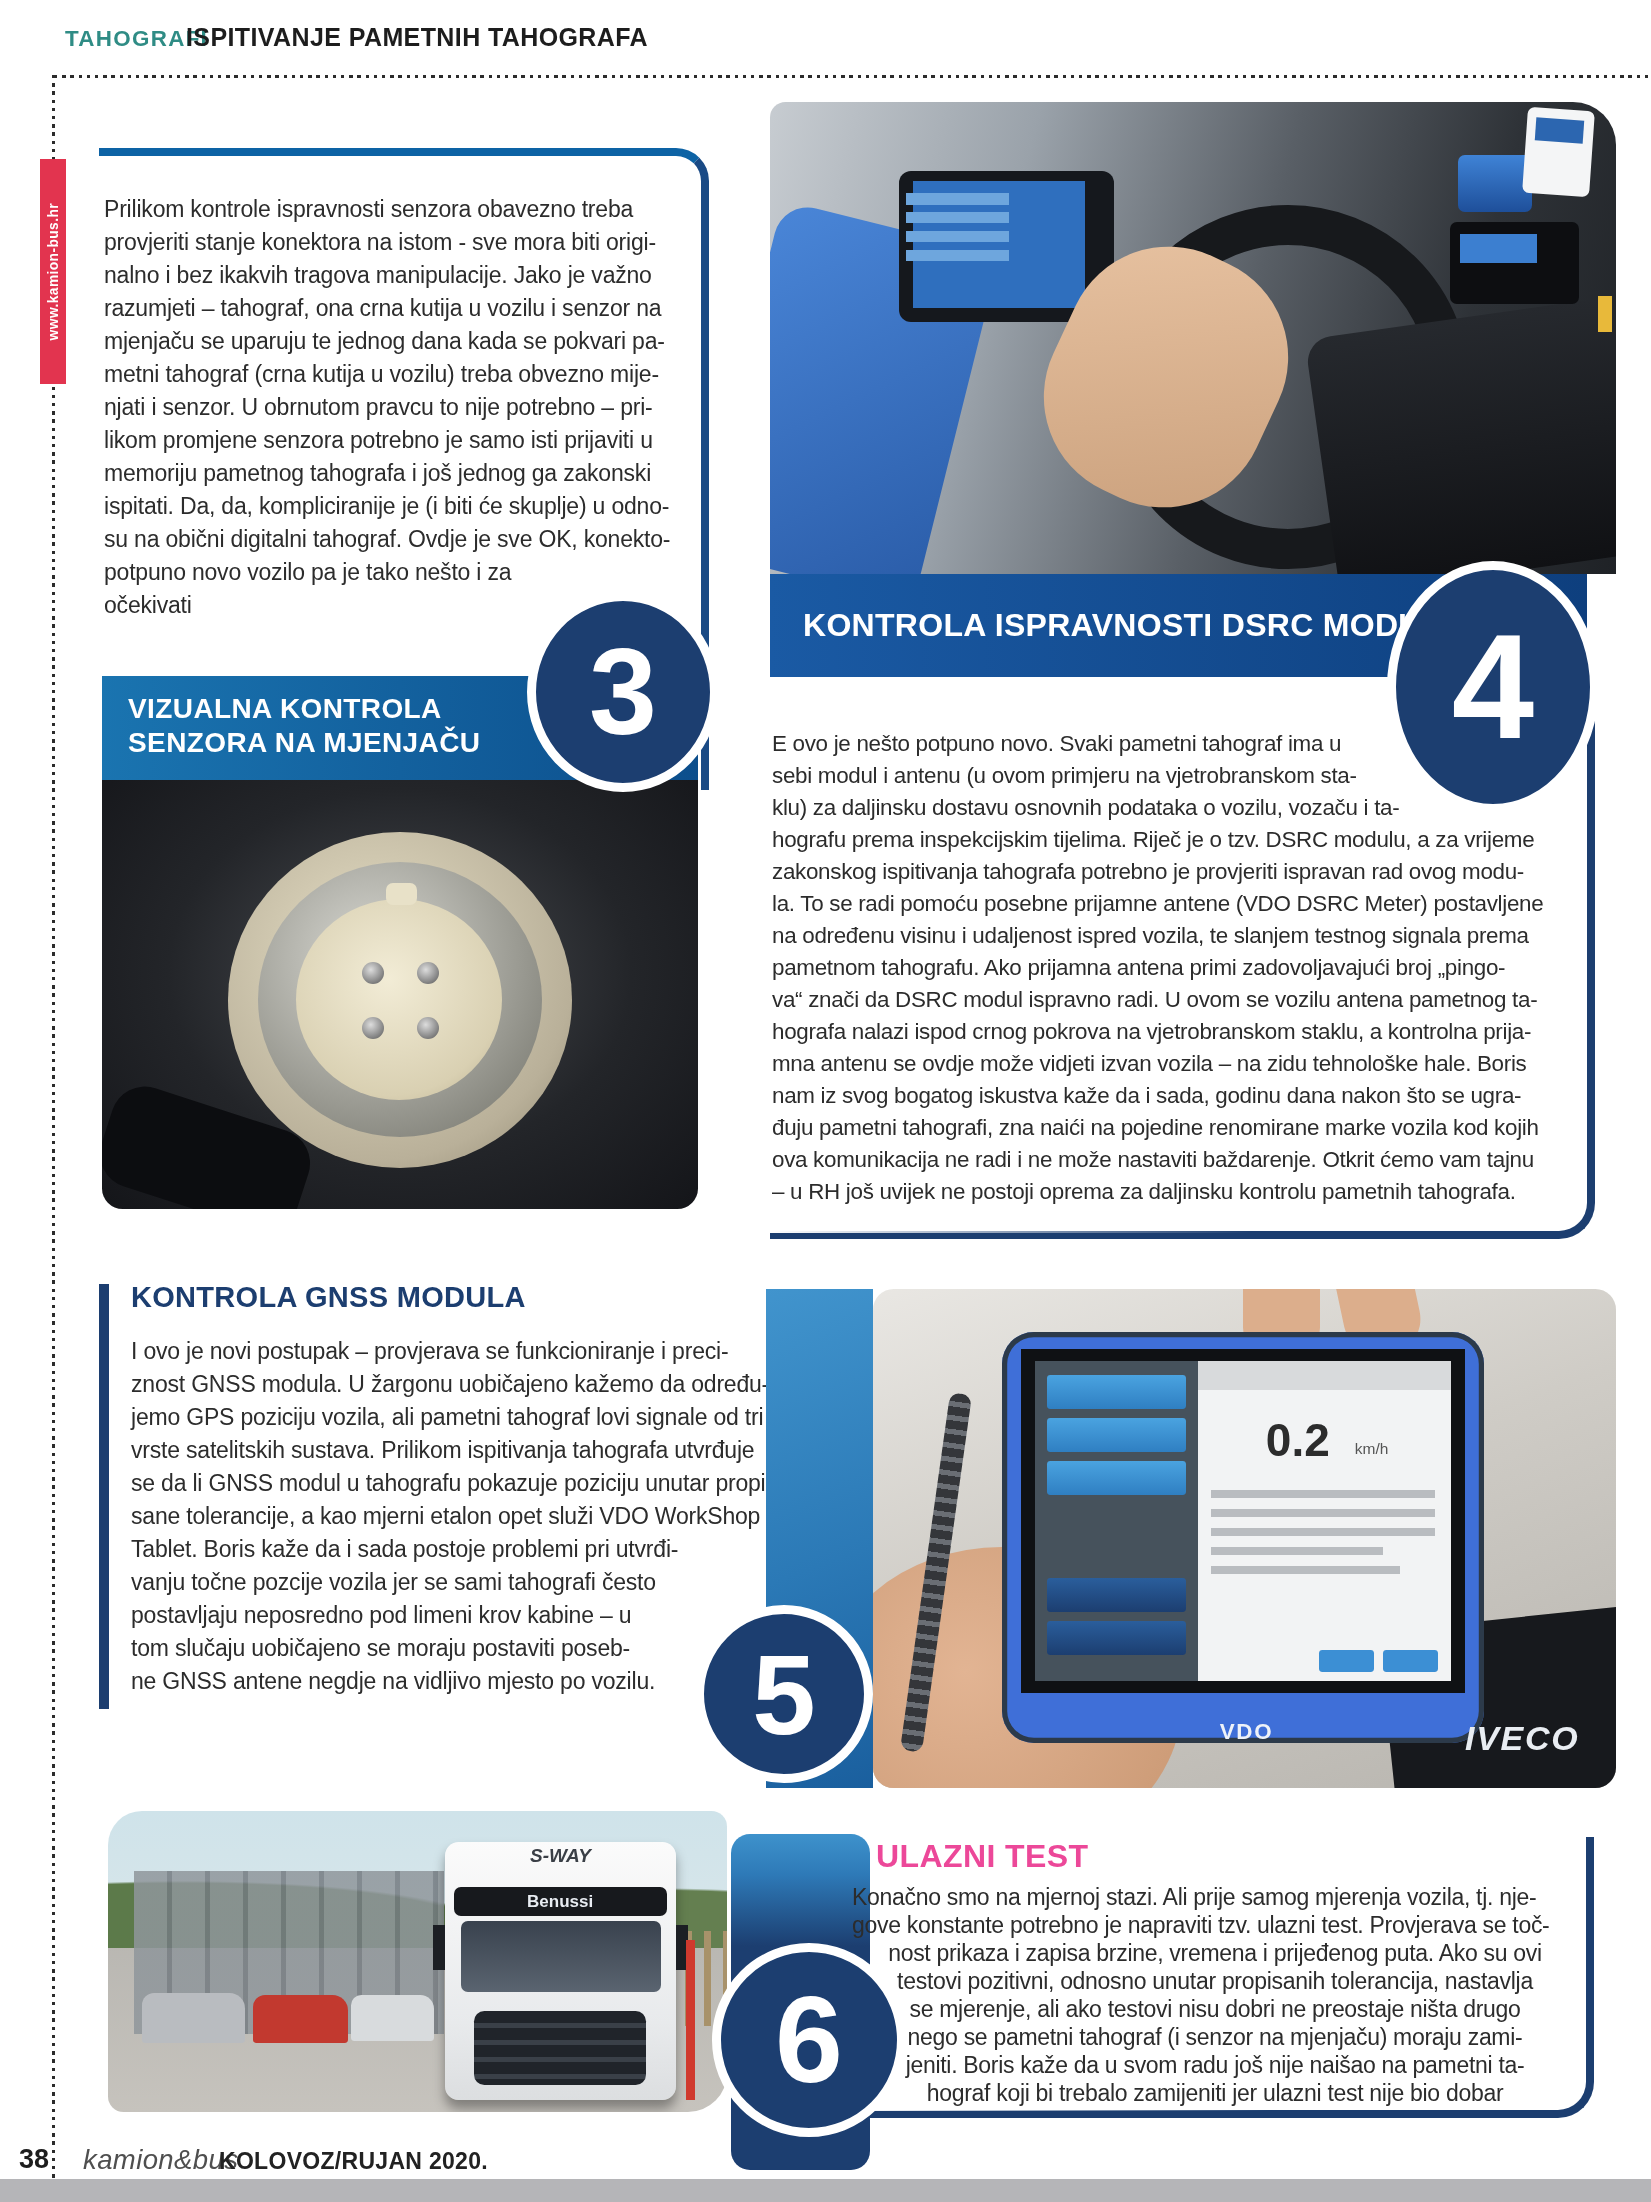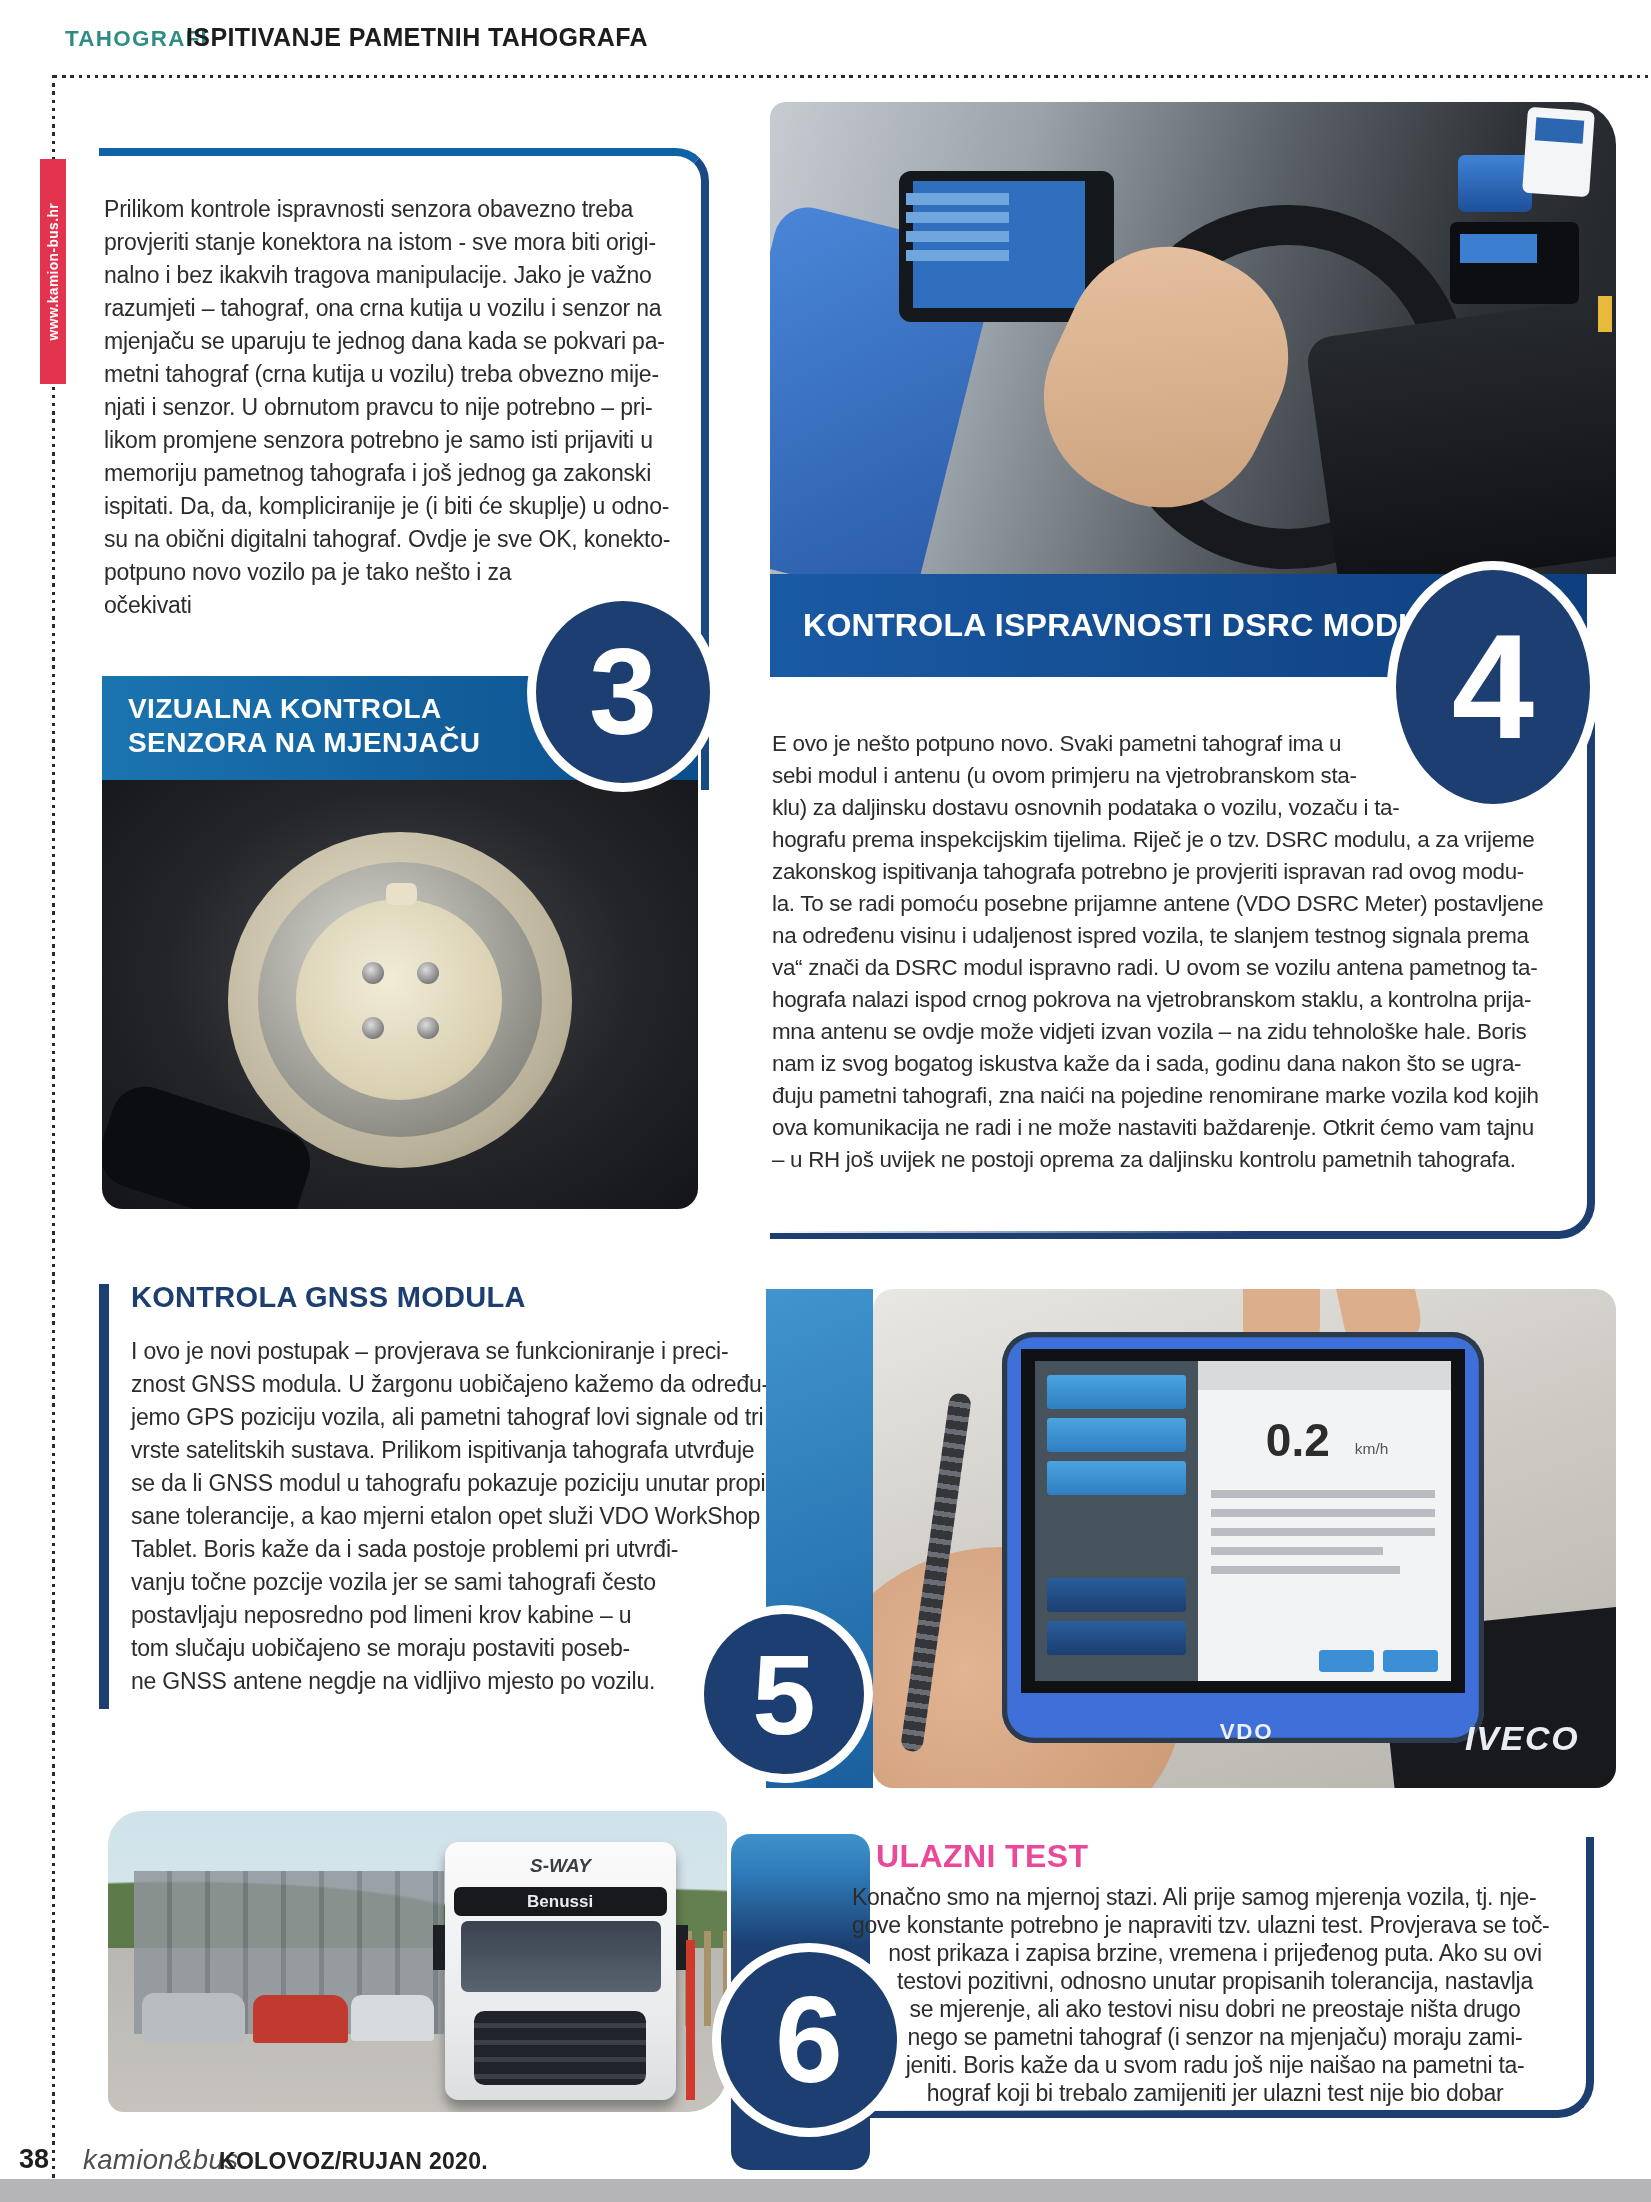--- a/index.html
+++ b/index.html
@@ -116,21 +116,21 @@
   .p4-wall{left:26px;top:60px;width:310px;height:163px;
            background:repeating-linear-gradient(90deg,#8f969b 0 33px,#747b81 33px 38px);opacity:.85;}
   .p4-fence{left:482px;top:120px;width:138px;height:95px;
             background:repeating-linear-gradient(90deg,#a8926a 0 6.9px,transparent 6.9px 19px);}
   .p4-car1{left:34px;top:182px;width:103px;height:50px;background:#b9bcc0;border-radius:12px 15.5px 3.4px 3.4px;}
   .p4-car2{left:145px;top:184px;width:95px;height:48px;background:#c2392f;border-radius:12px 15.5px 3.4px 3.4px;}
   .p4-car3{left:243px;top:184px;width:83px;height:46px;background:#d8dbdd;border-radius:10.3px 13.8px 3.4px 3.4px;}
   .p4-truck{left:337px;top:31px;width:231px;height:258px;background:linear-gradient(180deg,#fbfbfb,#e8eaec 70%,#dcdee0);
             border-radius:13.8px;box-shadow:0 8.6px 12px rgba(0,0,0,.35);}
   .p4-roof{position:absolute;left:0;top:0;width:100%;height:40px;text-align:center;font-size:19px;
-           font-weight:800;font-style:italic;color:#3a3f46;padding-top:13px;box-sizing:border-box;}
+           font-weight:800;font-style:italic;color:#3a3f46;padding-top:3px;box-sizing:border-box;}
   .p4-band{position:absolute;left:8.6px;top:45px;width:213px;height:29px;background:#17191d;border-radius:6.9px;
            color:#e8ecf2;text-align:center;font-size:17px;font-weight:700;line-height:29px;}
   .p4-wind{position:absolute;left:15.5px;top:79px;width:200px;height:71px;background:linear-gradient(180deg,#39424e,#5a6470);border-radius:6.9px;}
   .p4-grille{position:absolute;left:29px;top:169px;width:172px;height:74px;border-radius:10.3px;
              background:repeating-linear-gradient(180deg,#20242a 0 12px,#3a4048 12px 17px);}
   .p4-mirrorL{position:absolute;left:-12px;top:83px;width:12px;height:45px;background:#1c1f24;}
   .p4-mirrorR{position:absolute;right:-12px;top:83px;width:12px;height:45px;background:#1c1f24;}
   .p4-pole{left:578px;top:129px;width:8.6px;height:160px;background:#d03a2e;}
 
   .panel6{left:731px;top:1834px;width:139px;height:336px;border-radius:19px;z-index:3;
@@ -230,20 +230,21 @@
   <div class="abs dsrc-frame"></div>
   <div class="abs dsrc-fade"></div>
   <div class="abs dsrc-text">
       <div class="line">E ovo je nešto potpuno novo. Svaki pametni tahograf ima u</div>
       <div class="line">sebi modul i antenu (u ovom primjeru na vjetrobranskom sta-</div>
       <div class="line">klu)  za daljinsku dostavu osnovnih podataka o vozilu, vozaču i ta-</div>
       <div class="line">hografu prema inspekcijskim tijelima. Riječ je o tzv. DSRC modulu, a za vrijeme</div>
       <div class="line">zakonskog ispitivanja tahografa potrebno je provjeriti ispravan rad ovog modu-</div>
       <div class="line">la. To se radi pomoću posebne prijamne antene (VDO DSRC Meter) postavljene</div>
       <div class="line">na određenu visinu i udaljenost ispred vozila, te slanjem testnog signala prema</div>
+      <div class="line">pametnom tahografu. Ako prijamna antena primi zadovoljavajući broj „pingo-</div>
       <div class="line">va“ znači da DSRC modul ispravno radi. U ovom se vozilu antena pametnog ta-</div>
       <div class="line">hografa nalazi ispod crnog pokrova na vjetrobranskom staklu, a kontrolna prija-</div>
       <div class="line">mna antenu se ovdje može vidjeti izvan vozila – na zidu tehnološke hale. Boris</div>
       <div class="line">nam iz svog bogatog iskustva kaže da i sada, godinu dana nakon što se ugra-</div>
       <div class="line">đuju pametni tahografi, zna naići na pojedine renomirane marke vozila kod kojih</div>
       <div class="line">ova komunikacija ne radi i ne može nastaviti baždarenje. Otkrit ćemo vam tajnu</div>
       <div class="line">– u RH još uvijek ne postoji oprema za daljinsku kontrolu pametnih tahografa.</div>
     </div>
 
   <div class="abs gnss-bar"></div>

